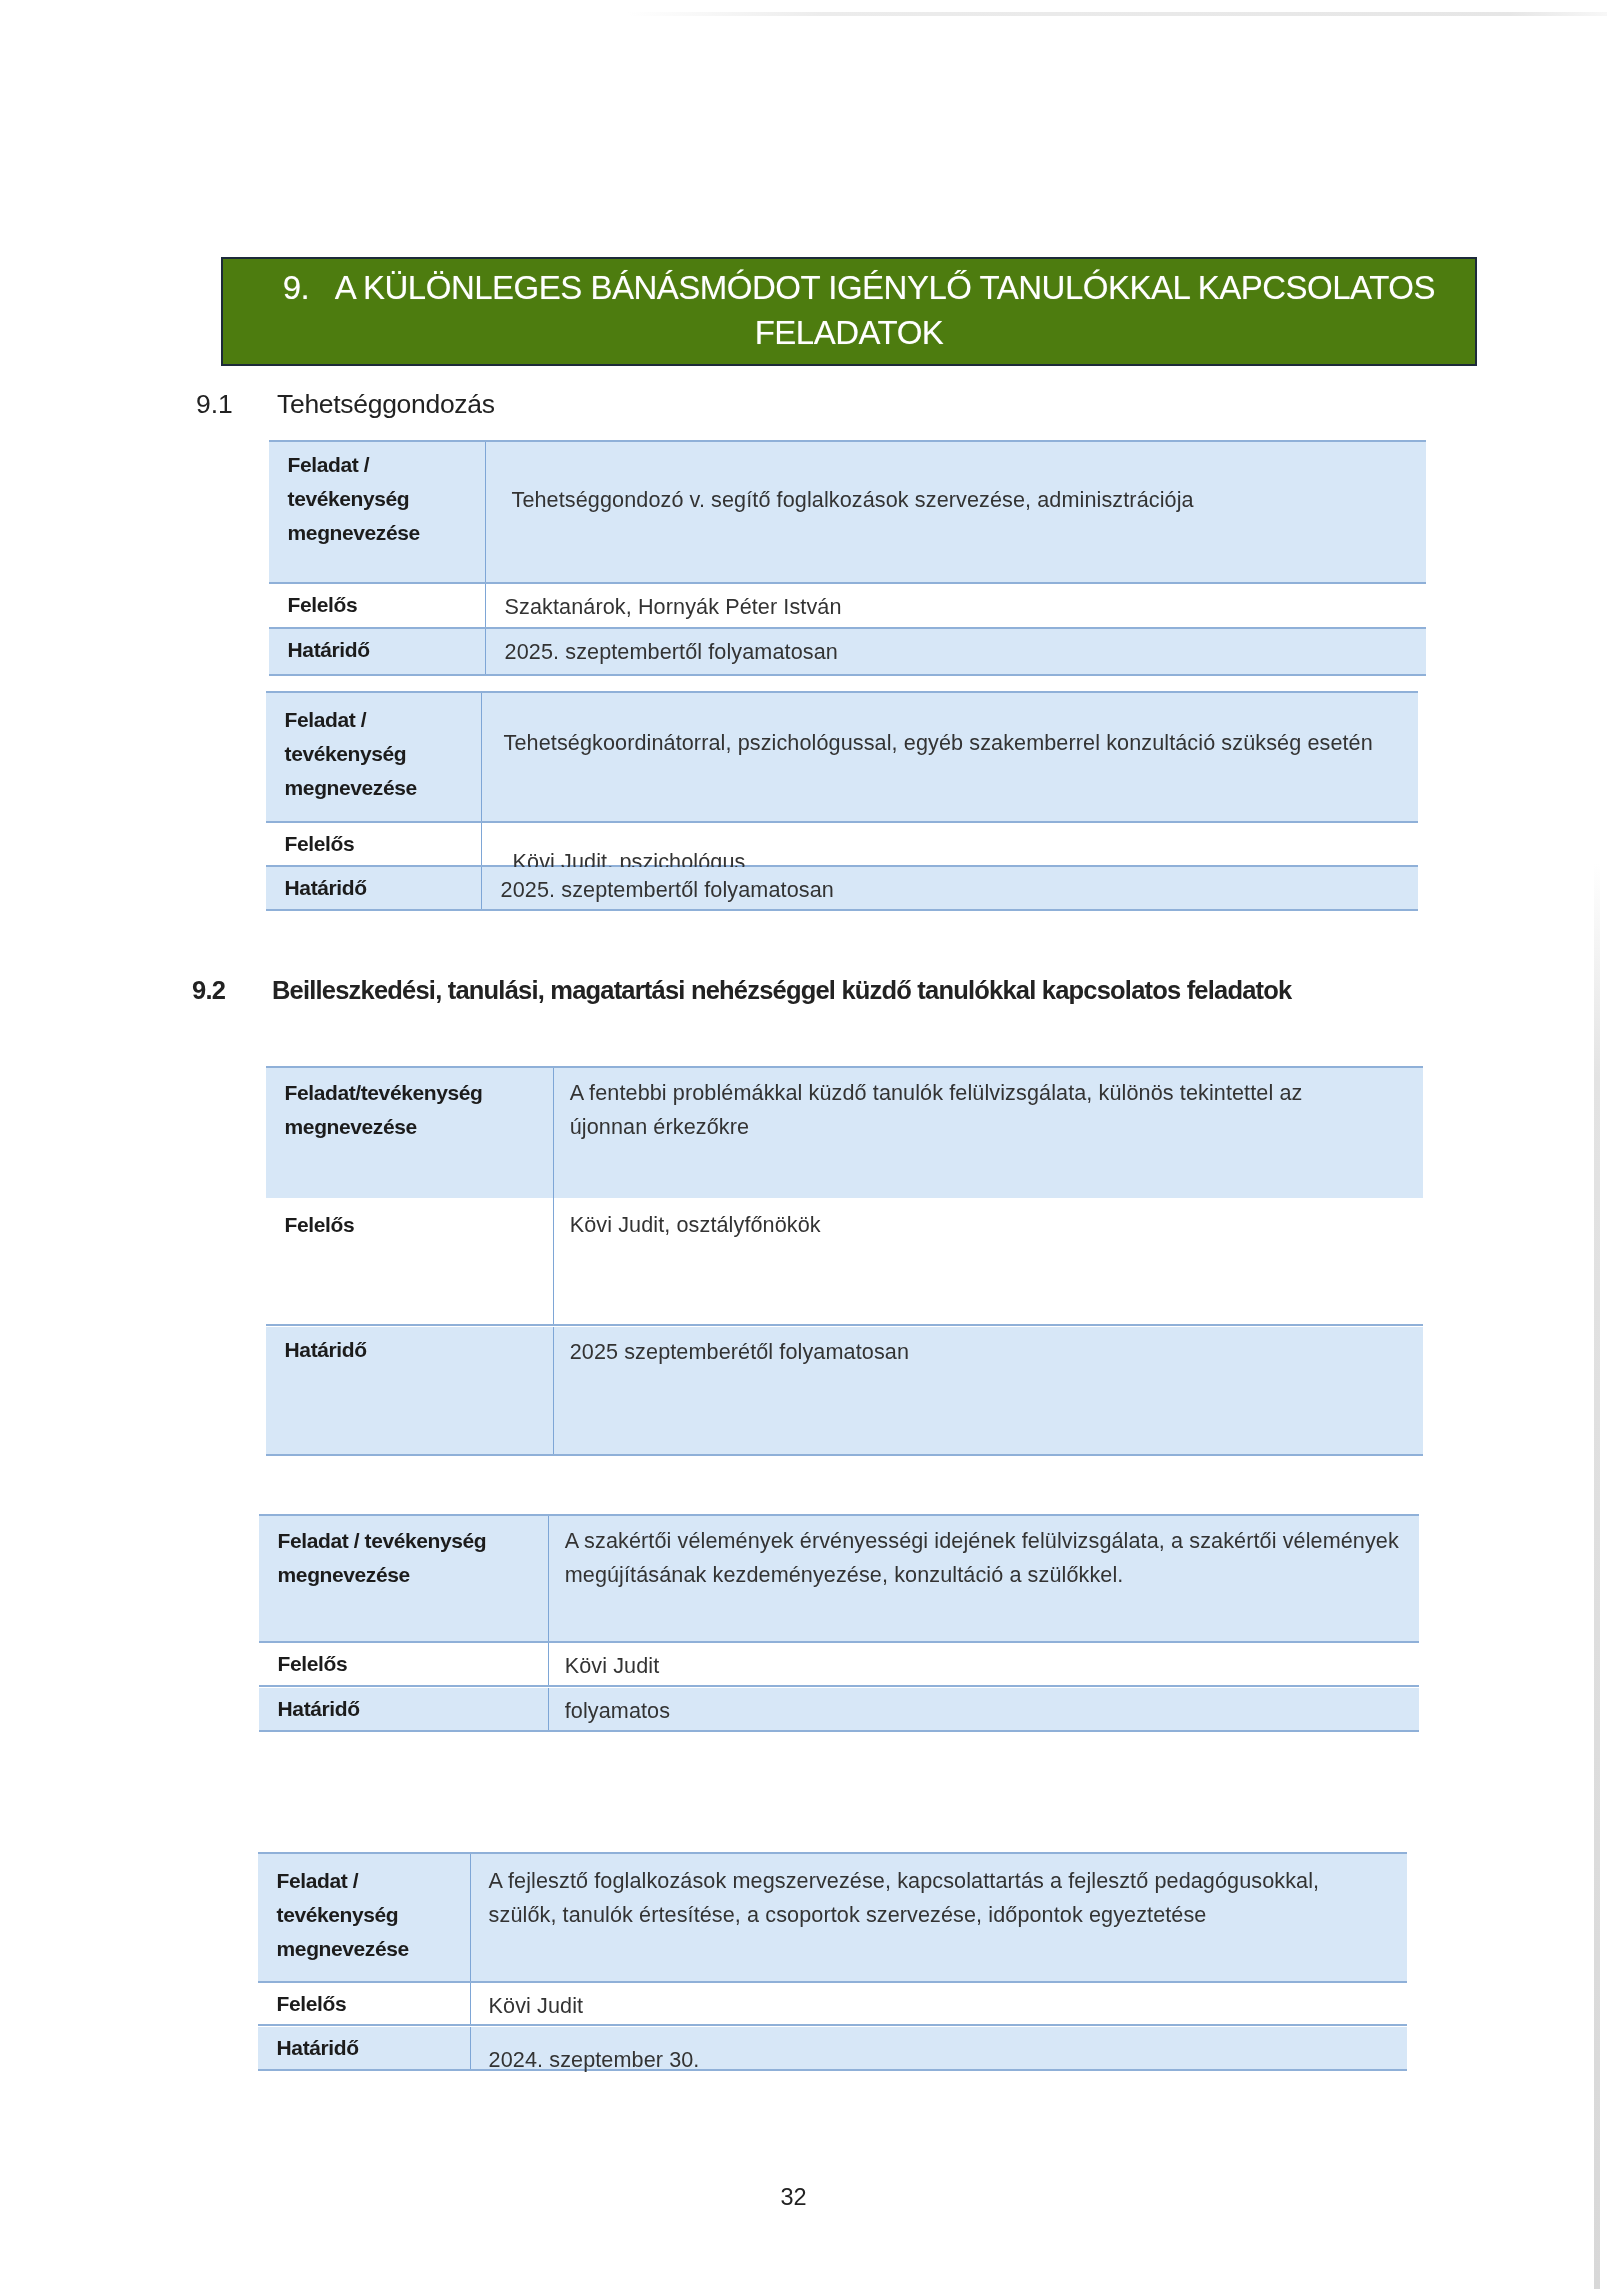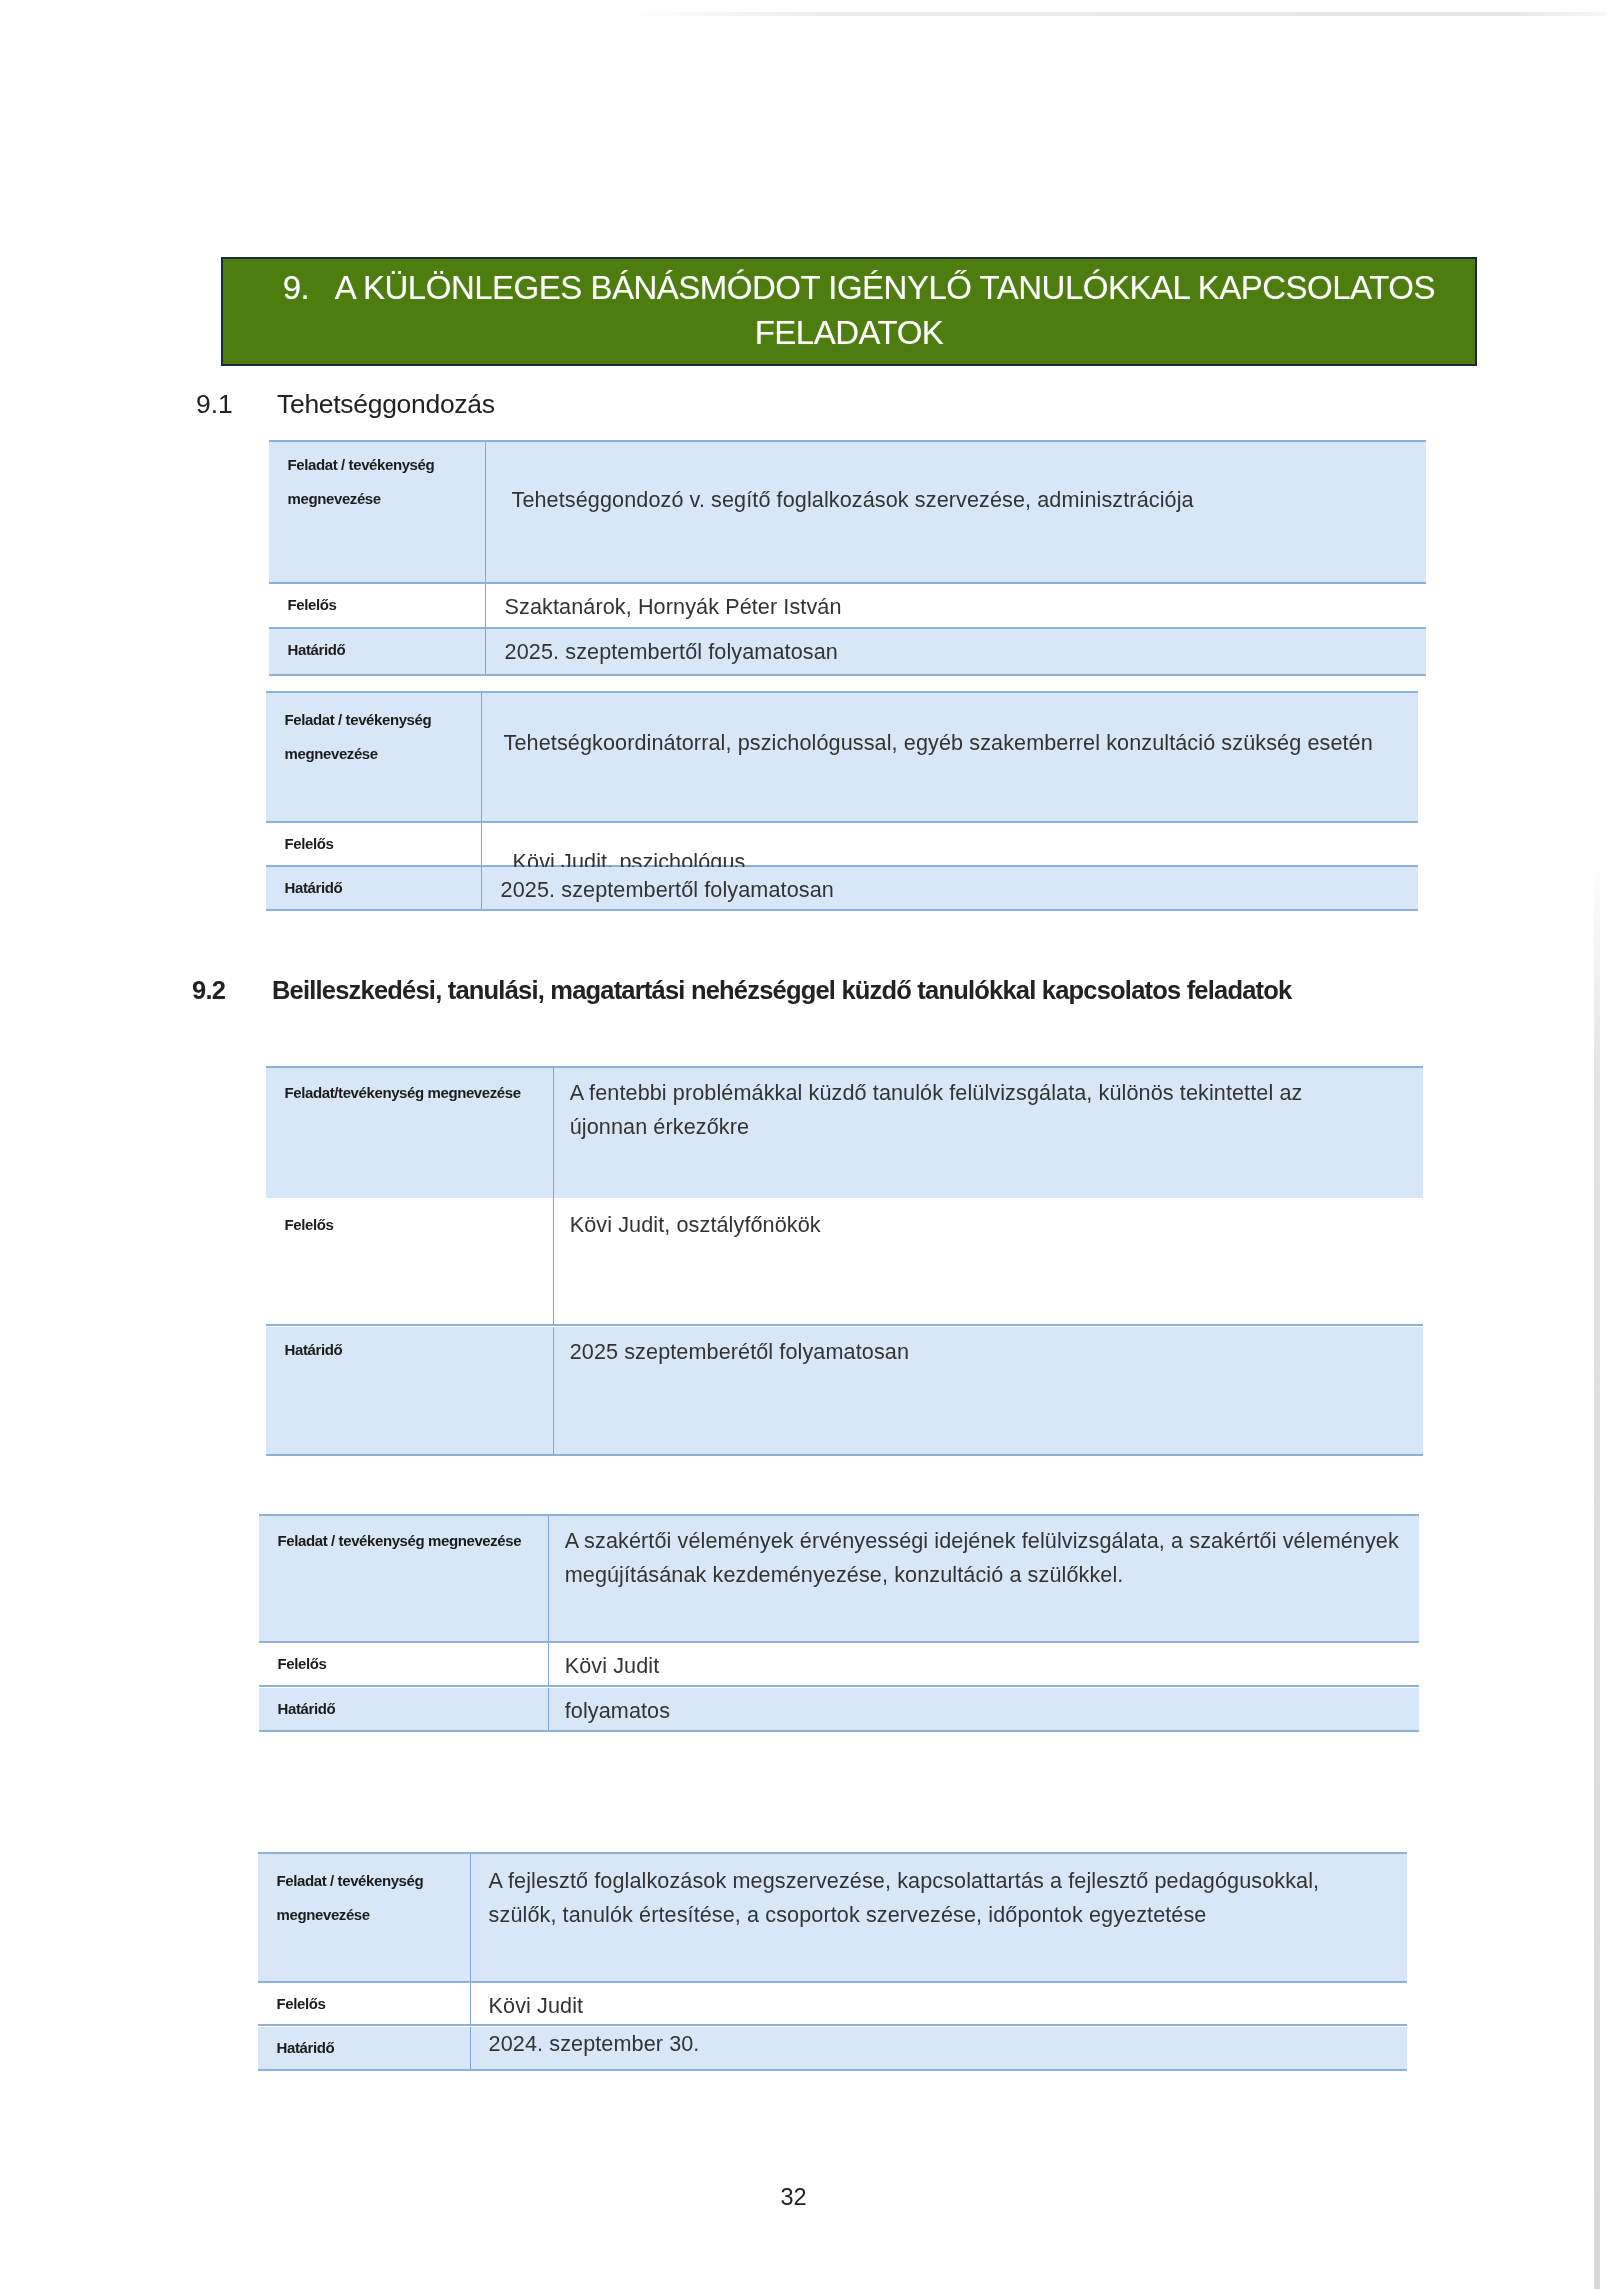--- a/index.html
+++ b/index.html
@@ -88,21 +88,21 @@
       background: #ffffff;
     }
     .cell-label {
       position: absolute;
       top: 0;
       bottom: 0;
       left: 0;
       box-sizing: border-box;
       padding-left: 18.6px;
       font-weight: bold;
-      font-size: 15px;
+      font-size: 21px;
       line-height: 34px;
       color: #1c1c1c;
       letter-spacing: -0.4px;
       border-right: 1px solid #7ea6d6;
     }
     .cell-value {
       position: absolute;
       top: 0;
       bottom: 0;
       right: 0;
@@ -207,18 +207,18 @@
   <div class="task-row blue" style="top:0; height:129px;">
     <div class="cell-label" style="width:213px; padding-top:9.8px;">Feladat / tevékenység megnevezése</div>
     <div class="cell-value" style="left:213px; padding-left:17.6px; padding-right:73px; padding-top:9.8px;">A fejlesztő foglalkozások megszervezése, kapcsolattartás a fejlesztő pedagógusokkal, szülők, tanulók értesítése, a csoportok szervezése, időpontok egyeztetése</div>
   </div>
   <div class="task-row white" style="top:129px; height:43px;">
     <div class="cell-label" style="width:213px; padding-top:3.9px;">Felelős</div>
     <div class="cell-value" style="left:213px; padding-left:17.6px; padding-top:5.9px;">Kövi Judit</div>
   </div>
   <div class="task-row blue" style="top:173px; height:44px;">
     <div class="cell-label" style="width:213px; padding-top:3.9px;">Határidő</div>
-    <div class="cell-value" style="left:213px; padding-left:17.6px; padding-top:0;">2024. szeptember 30.</div>
+    <div class="cell-value" style="left:213px; padding-left:17.6px; padding-top:16px;">2024. szeptember 30.</div>
   </div>
 </div>
 
 <div class="page-number">32</div>
 
 
 </body></html>

